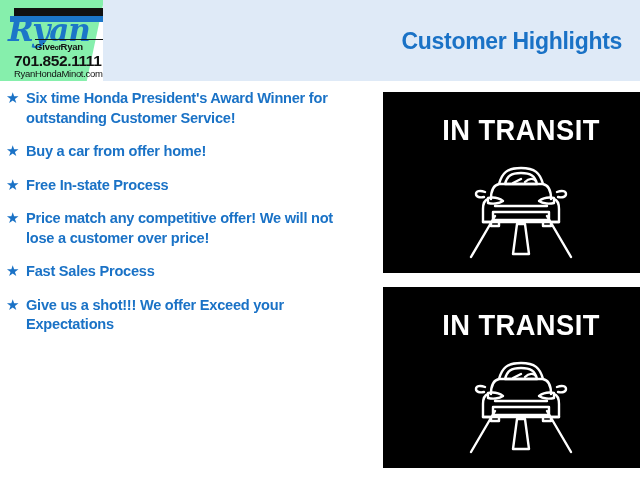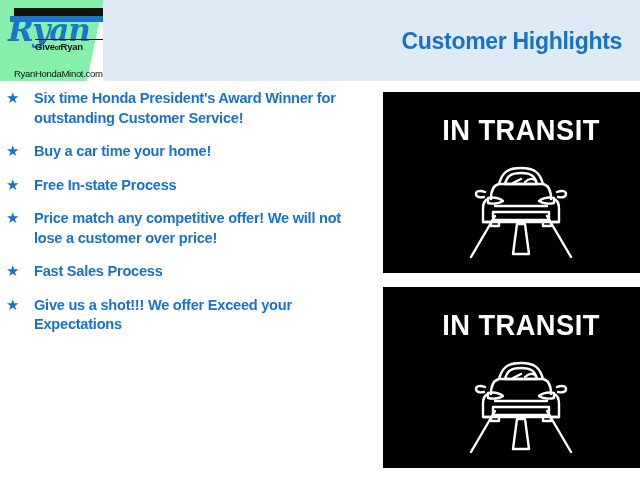--- a/index.html
+++ b/index.html
@@ -154,21 +154,20 @@
   }
   .highlight-text {
     flex: 1 1 auto;
     font-family: "Liberation Sans", sans-serif;
     font-weight: 700;
     font-size: 14.6px;
     line-height: 19.5px;
     color: #1a72c6;
     letter-spacing: -0.25px;
     padding-right: 18px;
-    margin-left: 8px;
   }
 
   
   .photo-panel {
     position: absolute;
     background: #000000;
     overflow: hidden;
     padding-left: 32px;
   }
   #photo-panel-1 {
@@ -211,35 +210,36 @@
 <div id="dealer-logo">
   <div id="logo-tail"></div>
   <div id="logo-bar-black"></div>
   <div id="logo-bar-blue"></div>
   <div id="logo-script">Ryan</div>
   <div id="logo-sub-wrap">
     <div id="logo-subtitle">
       <span>Give</span><span class="of">of</span><span>Ryan</span>
     </div>
   </div>
+  <div id="logo-phone">701.852.1111</div>
   <div id="logo-website">RyanHondaMinot.com</div>
 </div>
 
 <div id="page-title">Customer Highlights</div>
 
 <div id="highlights-list">
 
   <div class="highlight-item">
     <span class="bullet-star">★</span>
     <span class="highlight-text">Six time Honda President's Award Winner for outstanding Customer Service!</span>
   </div>
 
   <div class="highlight-item">
     <span class="bullet-star">★</span>
-    <span class="highlight-text">Buy a car time your home!</span>
+    <span class="highlight-text">Buy a car from offer home!</span>
   </div>
 
   <div class="highlight-item">
     <span class="bullet-star">★</span>
     <span class="highlight-text">Free In-state Process</span>
   </div>
 
   <div class="highlight-item">
     <span class="bullet-star">★</span>
     <span class="highlight-text">Price match any competitive offer! We will not lose a customer over price!</span>

